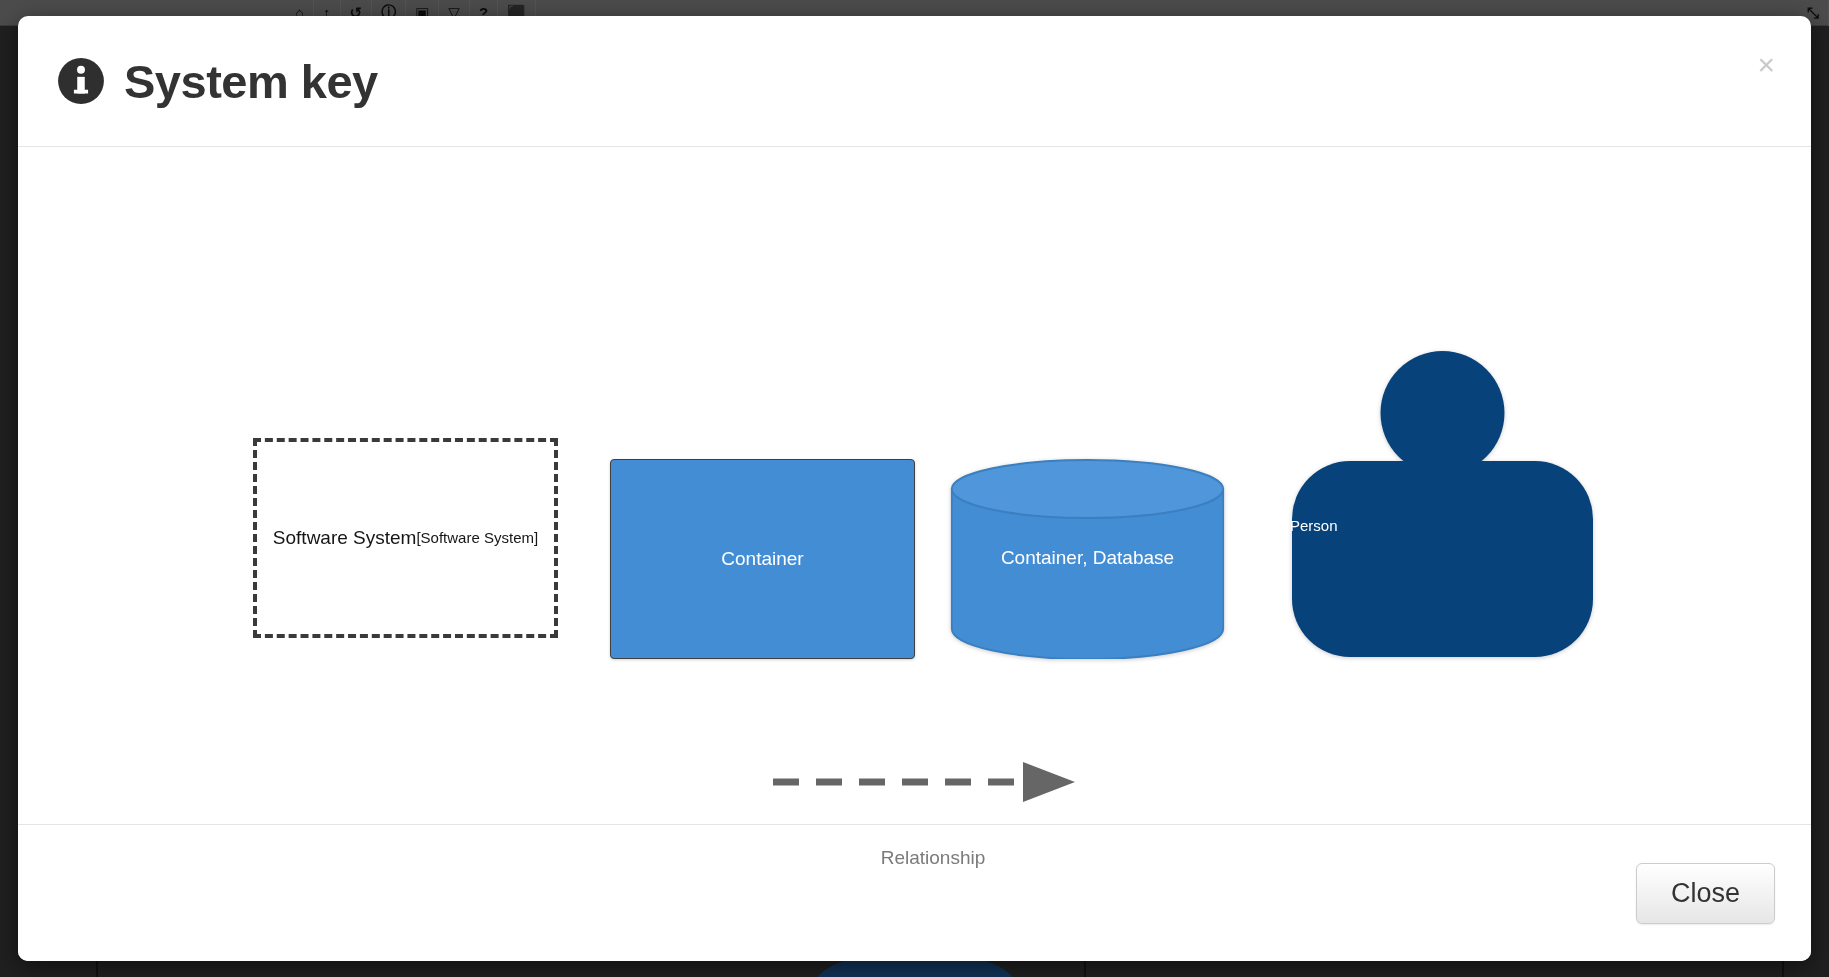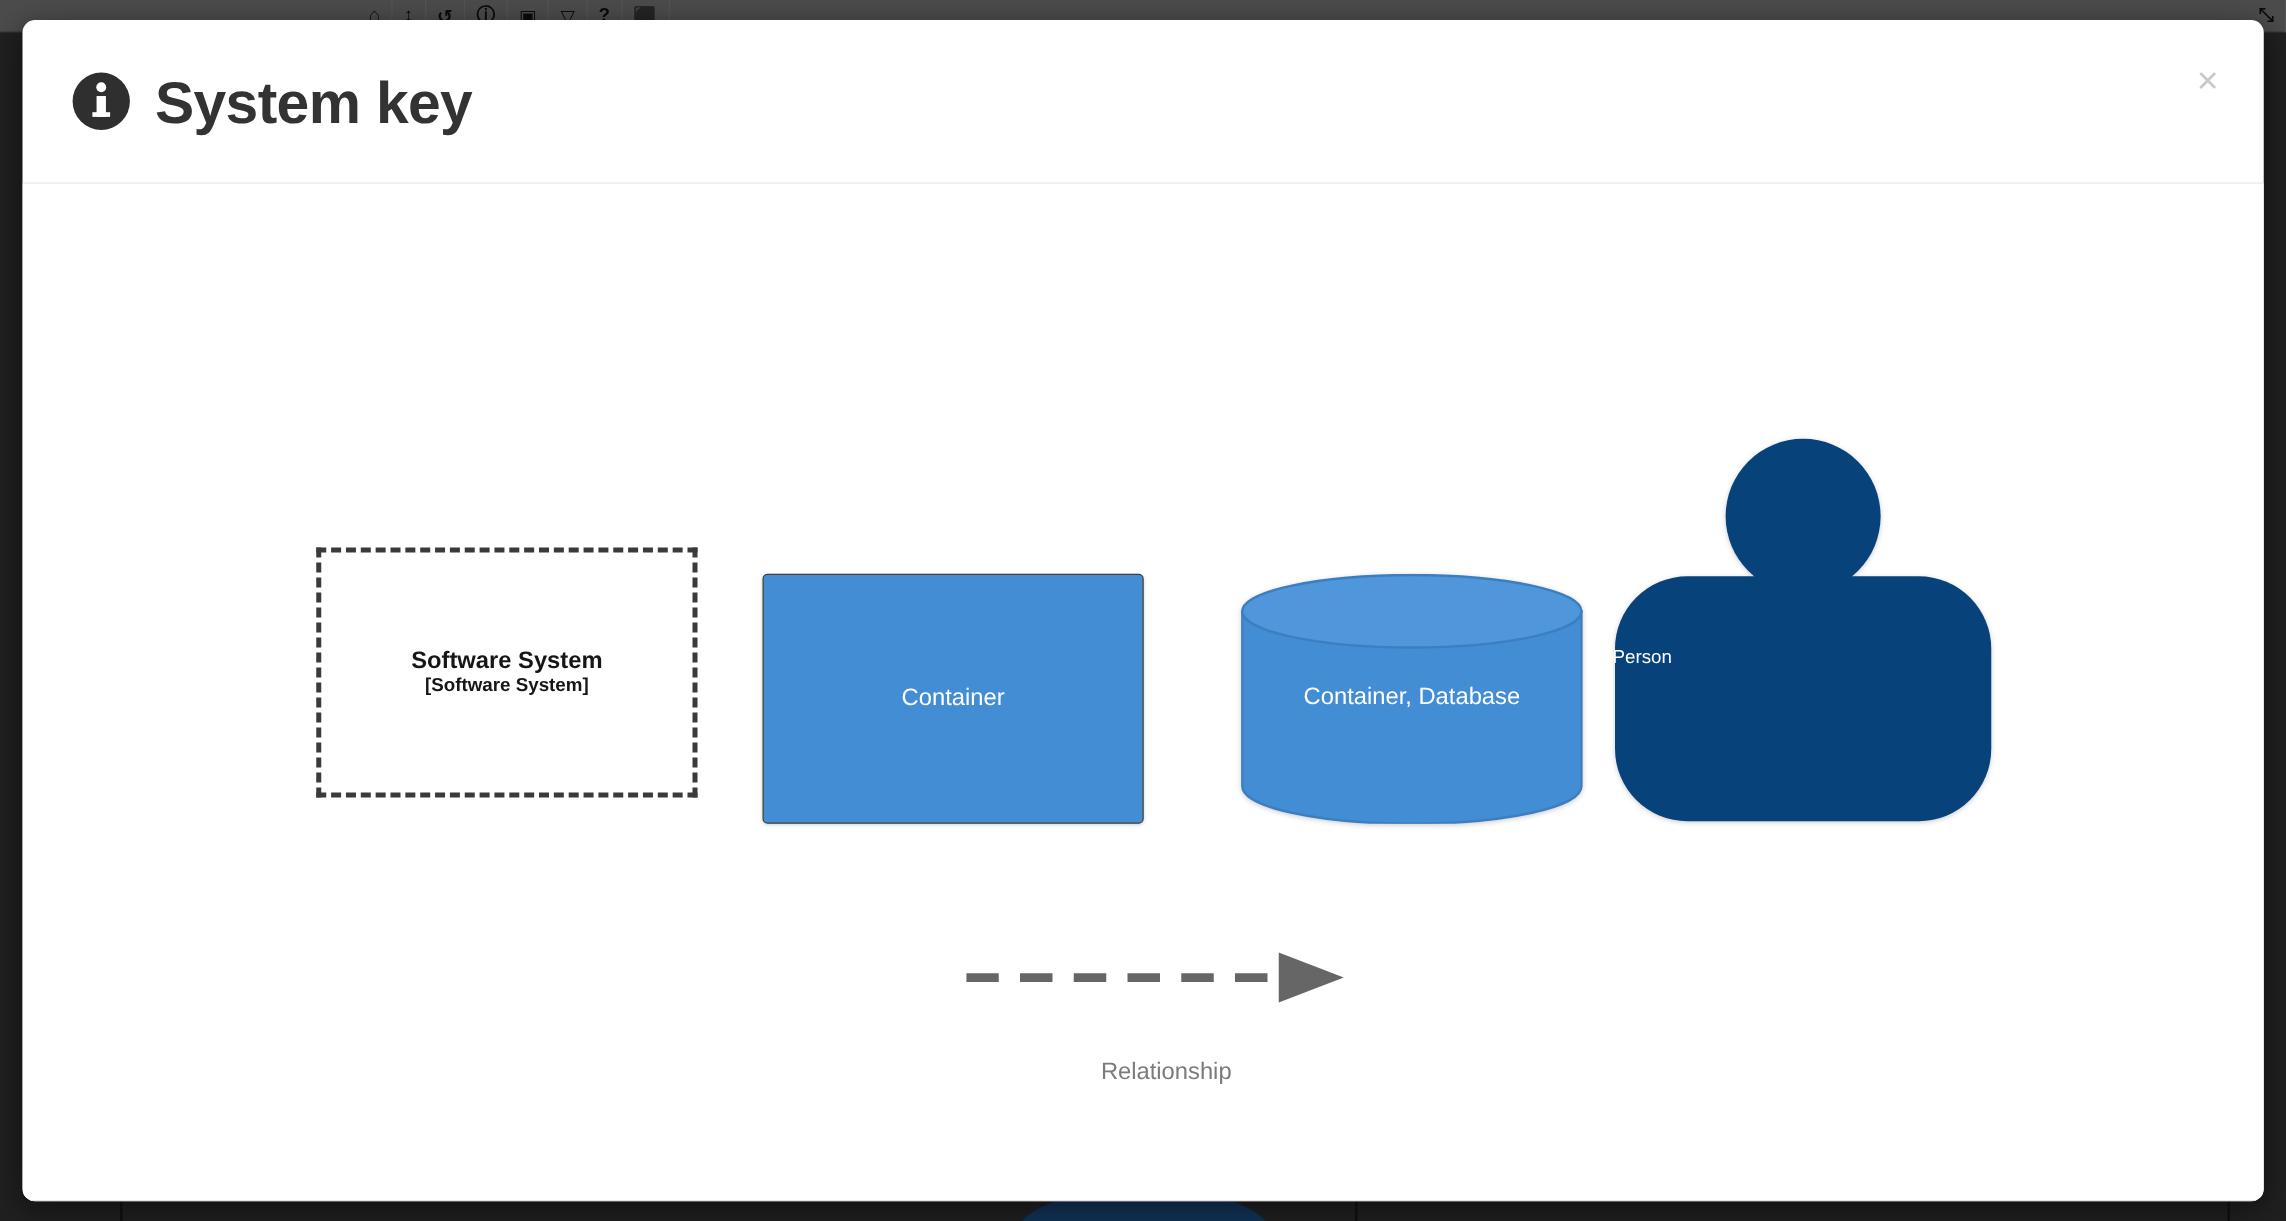--- a/index.html
+++ b/index.html
@@ -113,22 +113,22 @@
   
   .legend-stage { position: absolute; inset: 0; }
 
   
   .shape-softwaresystem {
     position: absolute;
     left: 235px; top: 291px;
     width: 305px; height: 200px;
     border: 4px dashed #3a3a3a;
     background: #ffffff;
-    display: flex; flex-direction: column;
-    align-items: center; justify-content: center; font-weight: bold;
+    display: flex; flex-direction: row;
+    align-items: center; justify-content: center;
   }
   .ss-title {
     font-size: 19px; color: #161616; line-height: 1.2;
   }
   .ss-subtitle {
     font-size: 15px; color: #161616; margin-top: 0; line-height: 1.2;
   }
 
   
   .shape-container {
@@ -142,21 +142,21 @@
     box-shadow: 0 1px 3px rgba(0,0,0,0.18);
   }
   .shape-label-white {
     font-size: 19px; color: #ffffff;
   }
 
   
   .shape-database {
     position: absolute;
     left: 932px; top: 312px;
-    width: 275px; height: 200px; margin-left: 42px;
+    width: 275px; height: 200px;
   }
   .db-svg { display: block; width: 100%; height: 100%;
             filter: drop-shadow(0 1px 2px rgba(0,0,0,0.2)); }
   .db-label {
     position: absolute; left: 0; right: 0; top: 88px;
     text-align: center; font-size: 19px; color: #ffffff;
     pointer-events: none;
   }
 
   
@@ -285,14 +285,17 @@
         <svg class="rel-svg" viewBox="0 0 320 60">
           <line x1="0" y1="30" x2="262" y2="30" stroke="#666666" stroke-width="7" stroke-dasharray="26 17"></line>
           <polygon points="250,10 302,30 250,50" fill="#666666"></polygon>
         </svg>
       </div>
       <div class="relationship-label">Relationship</div>
 
     </div>
   </div>
 
+  <div class="modal-footer">
+    <button class="btn-close">Close</button>
+  </div>
 
 </div>
 
 </body></html>

